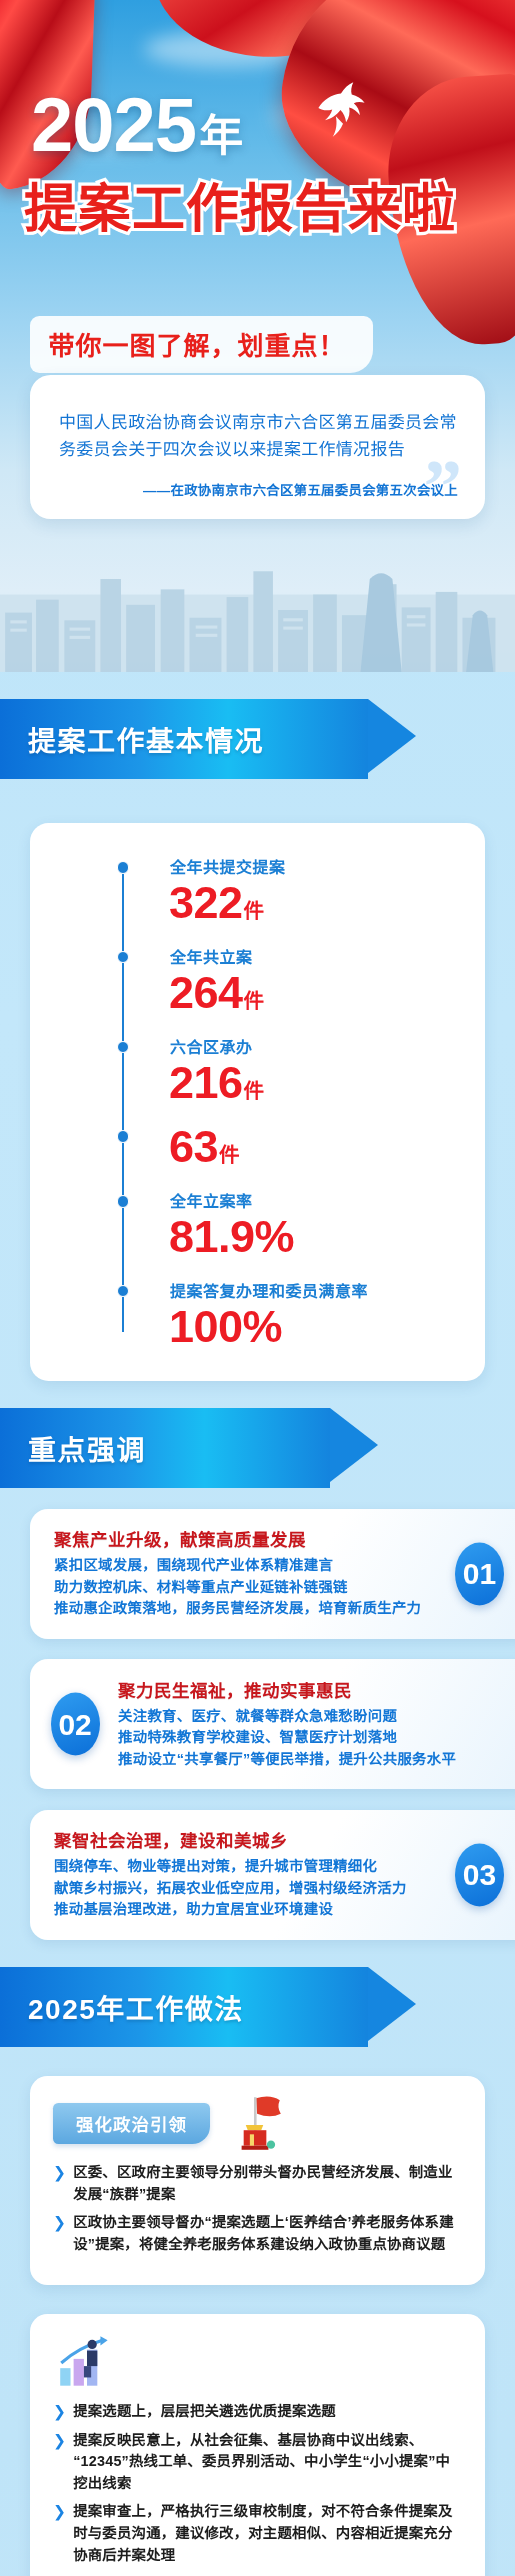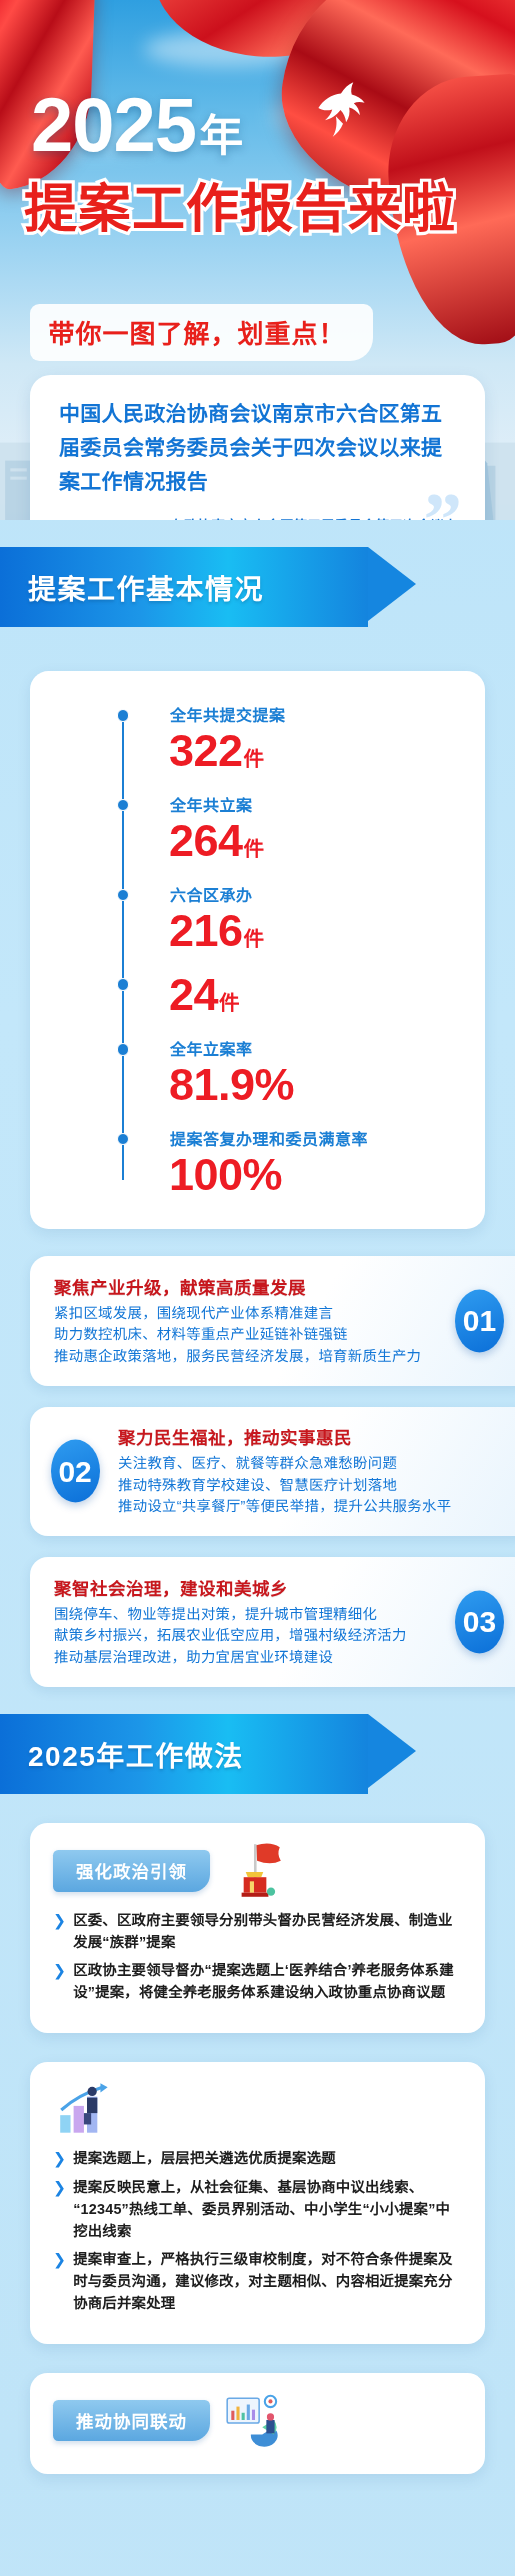--- a/index.html
+++ b/index.html
@@ -8,21 +8,21 @@
   body {
     font-family: "Liberation Sans", "DejaVu Sans", sans-serif;
     width: 515px;
     background: #bfe4f8;
     overflow-x: hidden;
   }
   .page { position: relative; width: 515px; height: 4070px; overflow: hidden;
           background: linear-gradient(180deg,#b9e2f8 0%, #c3e7fa 25%, #bfe4f8 60%, #c9eafb 100%); }
 
   
-  .hero { position: relative; width: 515px; height: 520px; overflow: hidden;
+  .hero { position: relative; width: 515px; height: 672px; overflow: hidden;
           background: linear-gradient(180deg,#2f9fe0 0%, #64bbe9 22%, #9ed4f2 48%, #cfe8f6 70%, #dfeef8 88%, #c9e6f8 100%); }
   .sky-cloud { position:absolute; border-radius:50%; background:rgba(255,255,255,.45); filter: blur(9.3px); }
   .c1{left:144px;top:31px;width:165px;height:36px;}
   .c2{left:268px;top:93px;width:196px;height:46px;opacity:.5;}
   .c3{left:31px;top:124px;width:134px;height:31px;opacity:.45;}
 
   
   .silk { position:absolute; }
   .silk-left {
     left:-20.6px; top:-10.3px; width:113px; height:196px;
@@ -53,32 +53,32 @@
   .hero-year { position:absolute; left:31px; top:87px; font-size:76px; font-weight:800;
     color:#ffffff; letter-spacing:-1px; line-height:1;
     text-shadow: 0 3.1px 8.2px rgba(0,60,110,.35); }
   .hero-year .suffix { font-size:44px; margin-left:3.1px; }
 
   .hero-title { position:absolute; left:24px; top:181px; font-size:53px; font-weight:800;
     color:#e8201b; letter-spacing:1px; line-height:1.05;
     -webkit-text-stroke: 6.2px #ffffff; paint-order: stroke fill;
     text-shadow: 0 2.6px 0 rgba(255,255,255,.9); }
 
-  .hero-sub-wrap { position:absolute; left:30px; top:304px; }
+  .hero-sub-wrap { position:absolute; left:30px; top:316px; }
   .hero-sub { display:inline-block; background:rgba(255,255,255,.9);
     border-radius: 9.3px 9.3px 23px 9.3px; padding:9.3px 27px 10.3px 18.5px;
     font-size:26px; font-weight:800; color:#e8201b; letter-spacing:1px; }
 
   .skyline { position:absolute; left:0; bottom:0; width:515px; height:155px; opacity:.95; }
 
   
   .intro-card { position:absolute; left:30px; top:375px; width:455px; min-height:144px;
     background:#ffffff; border-radius: 20.6px 20.6px 20.6px 20.6px;
     padding:21.6px 27px 17.5px 29px; box-shadow:0 5.2px 15.5px rgba(20,80,140,.12); overflow:hidden; }
-  .intro-text { font-size:21px; line-height:1.62; color:#1274d4; font-weight:700; letter-spacing:0.3px; }
+  .intro-text { font-size:17px; line-height:1.62; color:#1274d4; font-weight:400; letter-spacing:0.3px;margin-top:12px; }
   .intro-from { margin-top:15.5px; text-align:right; font-size:13.4px; font-weight:700; color:#1274d4; letter-spacing:0.3px; }
   .quote-mark { position:absolute; right:23px; bottom:5.2px; font-size:77px; line-height:.7;
     color:#cfe6fa; font-weight:800; font-family:"Liberation Serif", serif; }
 
   
   .banner { position:relative; height:80px; width:368px; margin-left:0;
     background: linear-gradient(90deg,#0b6fd8 0%, #1c96e8 38%, #19bdf3 62%, #1484de 100%);
     display:flex; align-items:center; }
   .banner::after { content:""; position:absolute; right:-48px; top:0; width:0; height:0;
     border-top:37px solid transparent; border-bottom:37px solid transparent; border-left:48px solid #1586e0; }
@@ -100,21 +100,21 @@
     line-height:1.05; letter-spacing:-0.5px; }
   .stat-value .unit { font-size:20.6px; font-weight:800; margin-left:1px; }
 
   
   .kp-card { position:relative; margin:20.6px 30px 0 30px; width:501px;
     background: linear-gradient(120deg,#ffffff 0%,#ffffff 55%, #e8f4fd 100%);
     border-radius:18px; padding:17.5px 88px 18.5px 24px; box-shadow:0 3.6px 11.3px rgba(20,80,140,.10); }
   .kp-card.left-num { padding:17.5px 24px 18.5px 88px; }
   .kp-title { font-size:17.5px; font-weight:800; color:#c7171d; letter-spacing:0.5px; margin-bottom:4.1px;
     text-shadow:0 0.5px 0 rgba(0,0,0,.07); }
-  .kp-body { font-size:14.4px; line-height:1.5; color:#1276d6; font-weight:400; letter-spacing:0.3px; white-space:pre-line; }
+  .kp-body { font-size:14.4px; line-height:1.5; color:#1276d6; font-weight:700; letter-spacing:0.3px; white-space:pre-line; }
   .kp-num { position:absolute; right:27px; top:50%; transform:translateY(-50%);
     width:49px; height:63px; border-radius:50%;
     background: linear-gradient(160deg,#2f9cf0,#0b6fd8);
     color:#fff; font-size:30px; font-weight:800; display:flex; align-items:center; justify-content:center;
     box-shadow:0 3.1px 8.2px rgba(10,80,160,.28); }
   .kp-card.left-num .kp-num { right:auto; left:20.6px; }
 
   
   .practice-stack { margin:29px 30px 0 30px; width:455px; position:relative; }
   .stack-bg1 { position:absolute; left:14.4px; right:14.4px; top:0; height:31px; background:rgba(255,255,255,.42); border-radius:15.5px; }
@@ -229,39 +229,42 @@
         </div>
 
         <div class="stat-item">
           <div class="stat-dot"></div>
           <div class="stat-label">六合区承办</div>
           <div class="stat-value"><span>216</span><span class="unit">件</span></div>
         </div>
 
         <div class="stat-item">
           <div class="stat-dot"></div>
-          <div class="stat-value"><span>24</span><span class="unit">件</span></div>
+          <div class="stat-value"><span>63</span><span class="unit">件</span></div>
         </div>
 
         <div class="stat-item">
           <div class="stat-dot"></div>
           <div class="stat-label">全年立案率</div>
           <div class="stat-value"><span>81.9%</span><span class="unit"></span></div>
         </div>
 
         <div class="stat-item">
           <div class="stat-dot"></div>
           <div class="stat-label">提案答复办理和委员满意率</div>
           <div class="stat-value"><span>100%</span><span class="unit"></span></div>
         </div>
       </div>
     </div>
   </div>
 
   <div class="banner-wrap">
+    <div class="banner wide">
+      <div class="banner-text">重点强调</div>
+    </div>
 
     <div class="kp-card">
       <div class="kp-title">聚焦产业升级，献策高质量发展</div>
       <div class="kp-body">紧扣区域发展，围绕现代产业体系精准建言
 助力数控机床、材料等重点产业延链补链强链
 推动惠企政策落地，服务民营经济发展，培育新质生产力</div>
       <div class="kp-num">01</div>
     </div>
 
     <div class="kp-card left-num">

